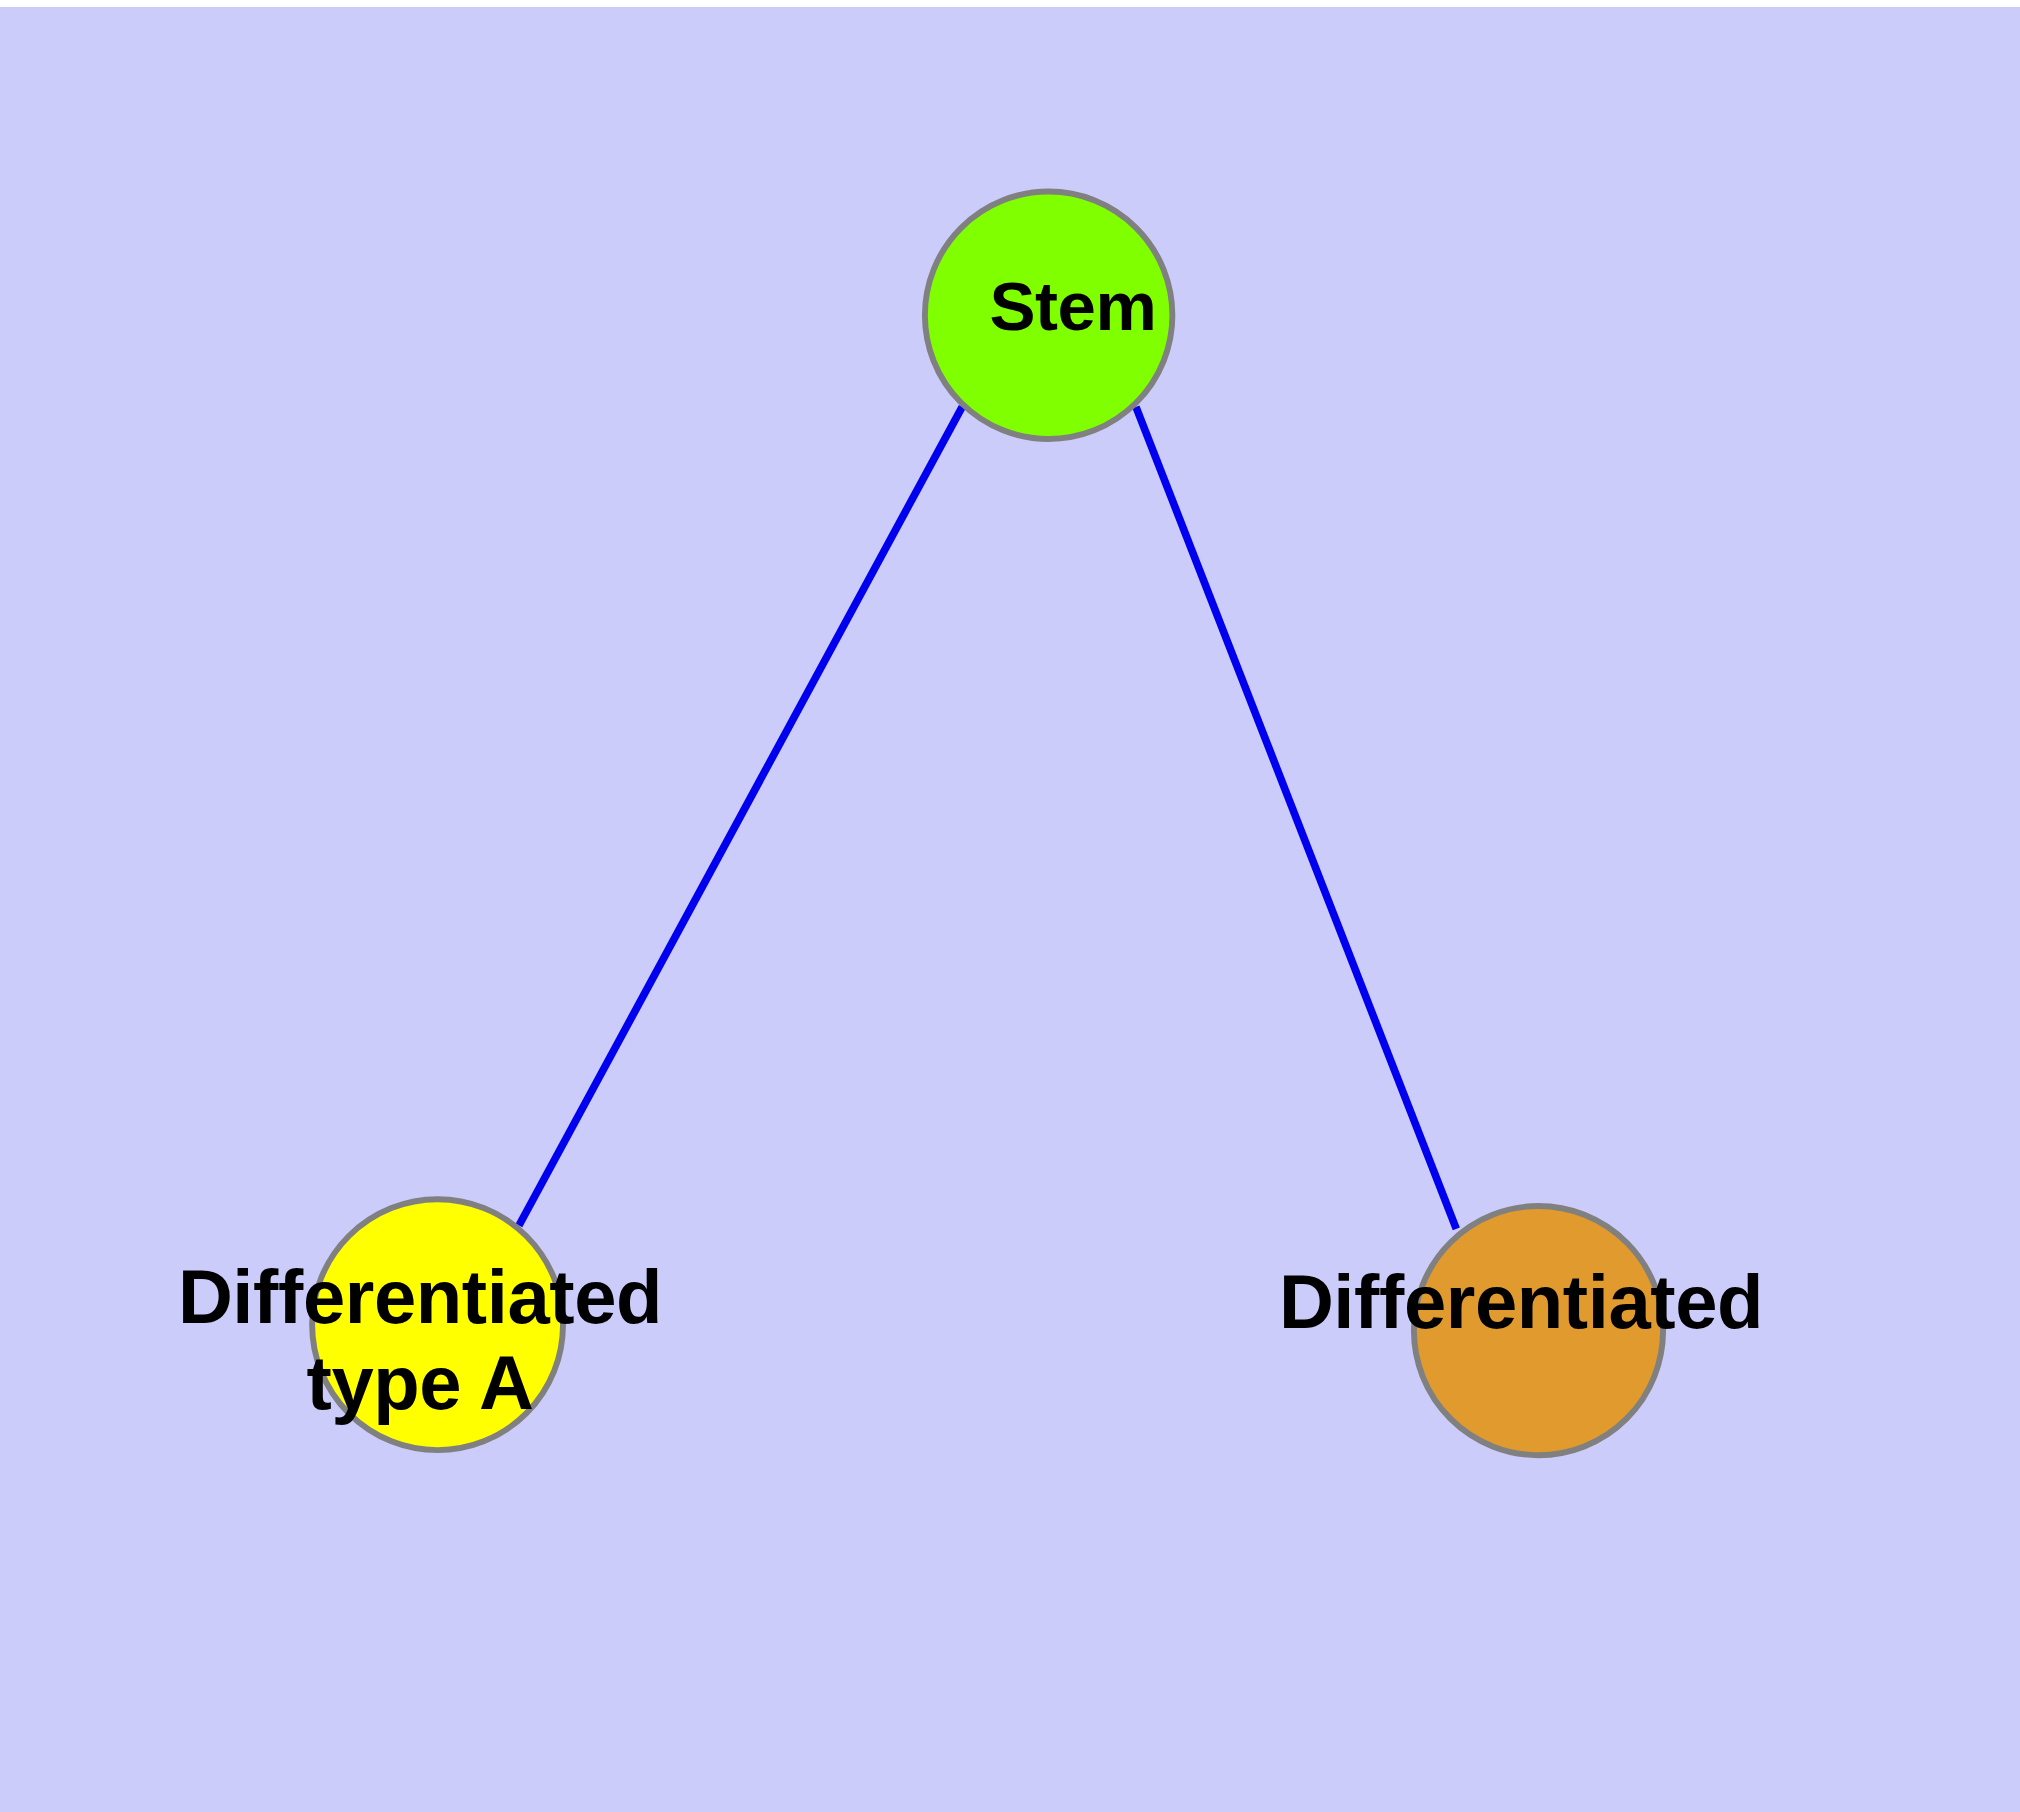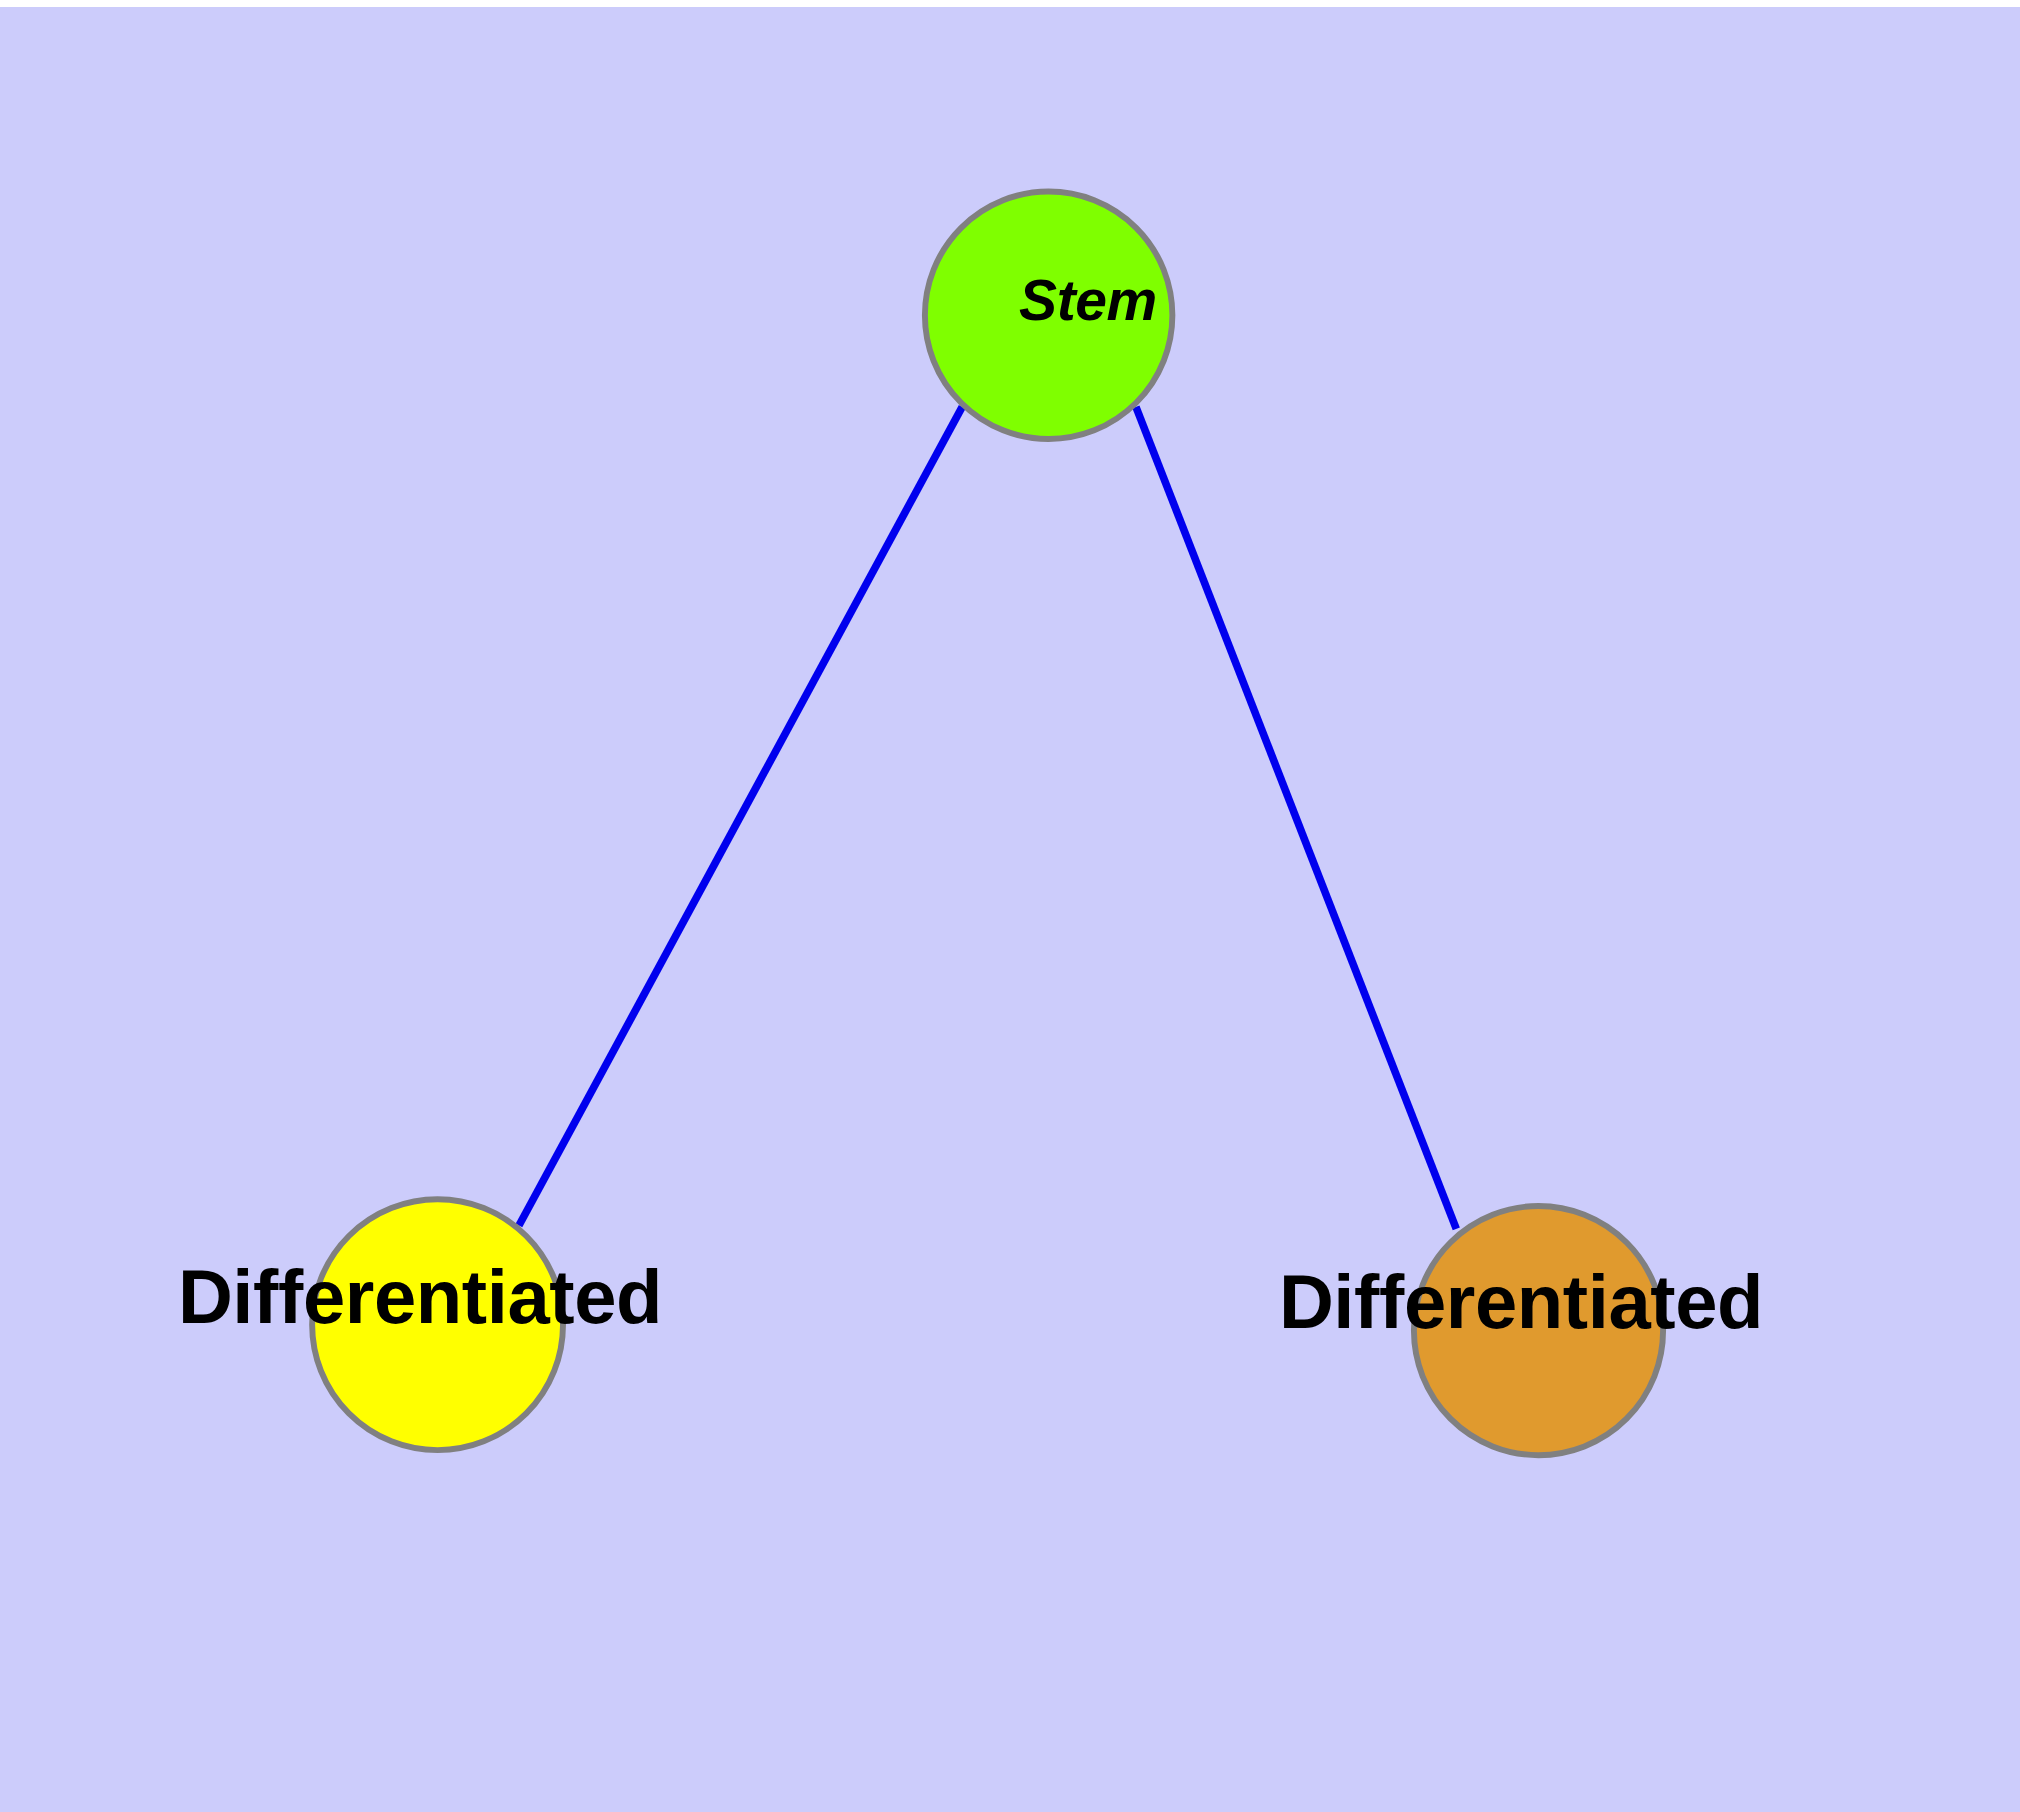--- a/index.html
+++ b/index.html
@@ -38,25 +38,24 @@
     text-align: center;
     color: #000000;
     font-weight: bold;
     font-family: "Liberation Sans", sans-serif;
     line-height: 1.13;
     white-space: pre;
     letter-spacing: -0.4px;
     pointer-events: none;
   }
   #label-stem {
-    font-size: 57px;
-    left: 749px;
+    font-size: 69px;
+    left: 734px;
     top: 268px;
     width: 678px;
-    font-style: italic;
   }
   #label-diff-a {
     font-size: 76px;
     left: 81px;
     top: 1254px;
     width: 678px;
   }
   #label-diff-b {
     font-size: 76px;
     left: 1182px;
@@ -81,18 +80,18 @@
     <g>
       <circle cx="1237" cy="372" r="146" fill="#7fff00" stroke="#808080" stroke-width="7"></circle>
       <circle cx="516" cy="1563" r="148" fill="#ffff00" stroke="#808080" stroke-width="7"></circle>
       <circle cx="1815" cy="1570" r="147" fill="#e09a2e" stroke="#808080" stroke-width="7"></circle>
     </g>
 
   </svg>
 
   <div class="node-label" id="label-stem">Stem</div>
 
-  <div class="node-label" id="label-diff-a"><span>Differentiated</span><br></div>
+  <div class="node-label" id="label-diff-a"><span>Differentiated</span><br><span>type A</span></div>
 
   <div class="node-label" id="label-diff-b"><span>Differentiated</span><br></div>
 
 </div>
 
 
 </body></html>

